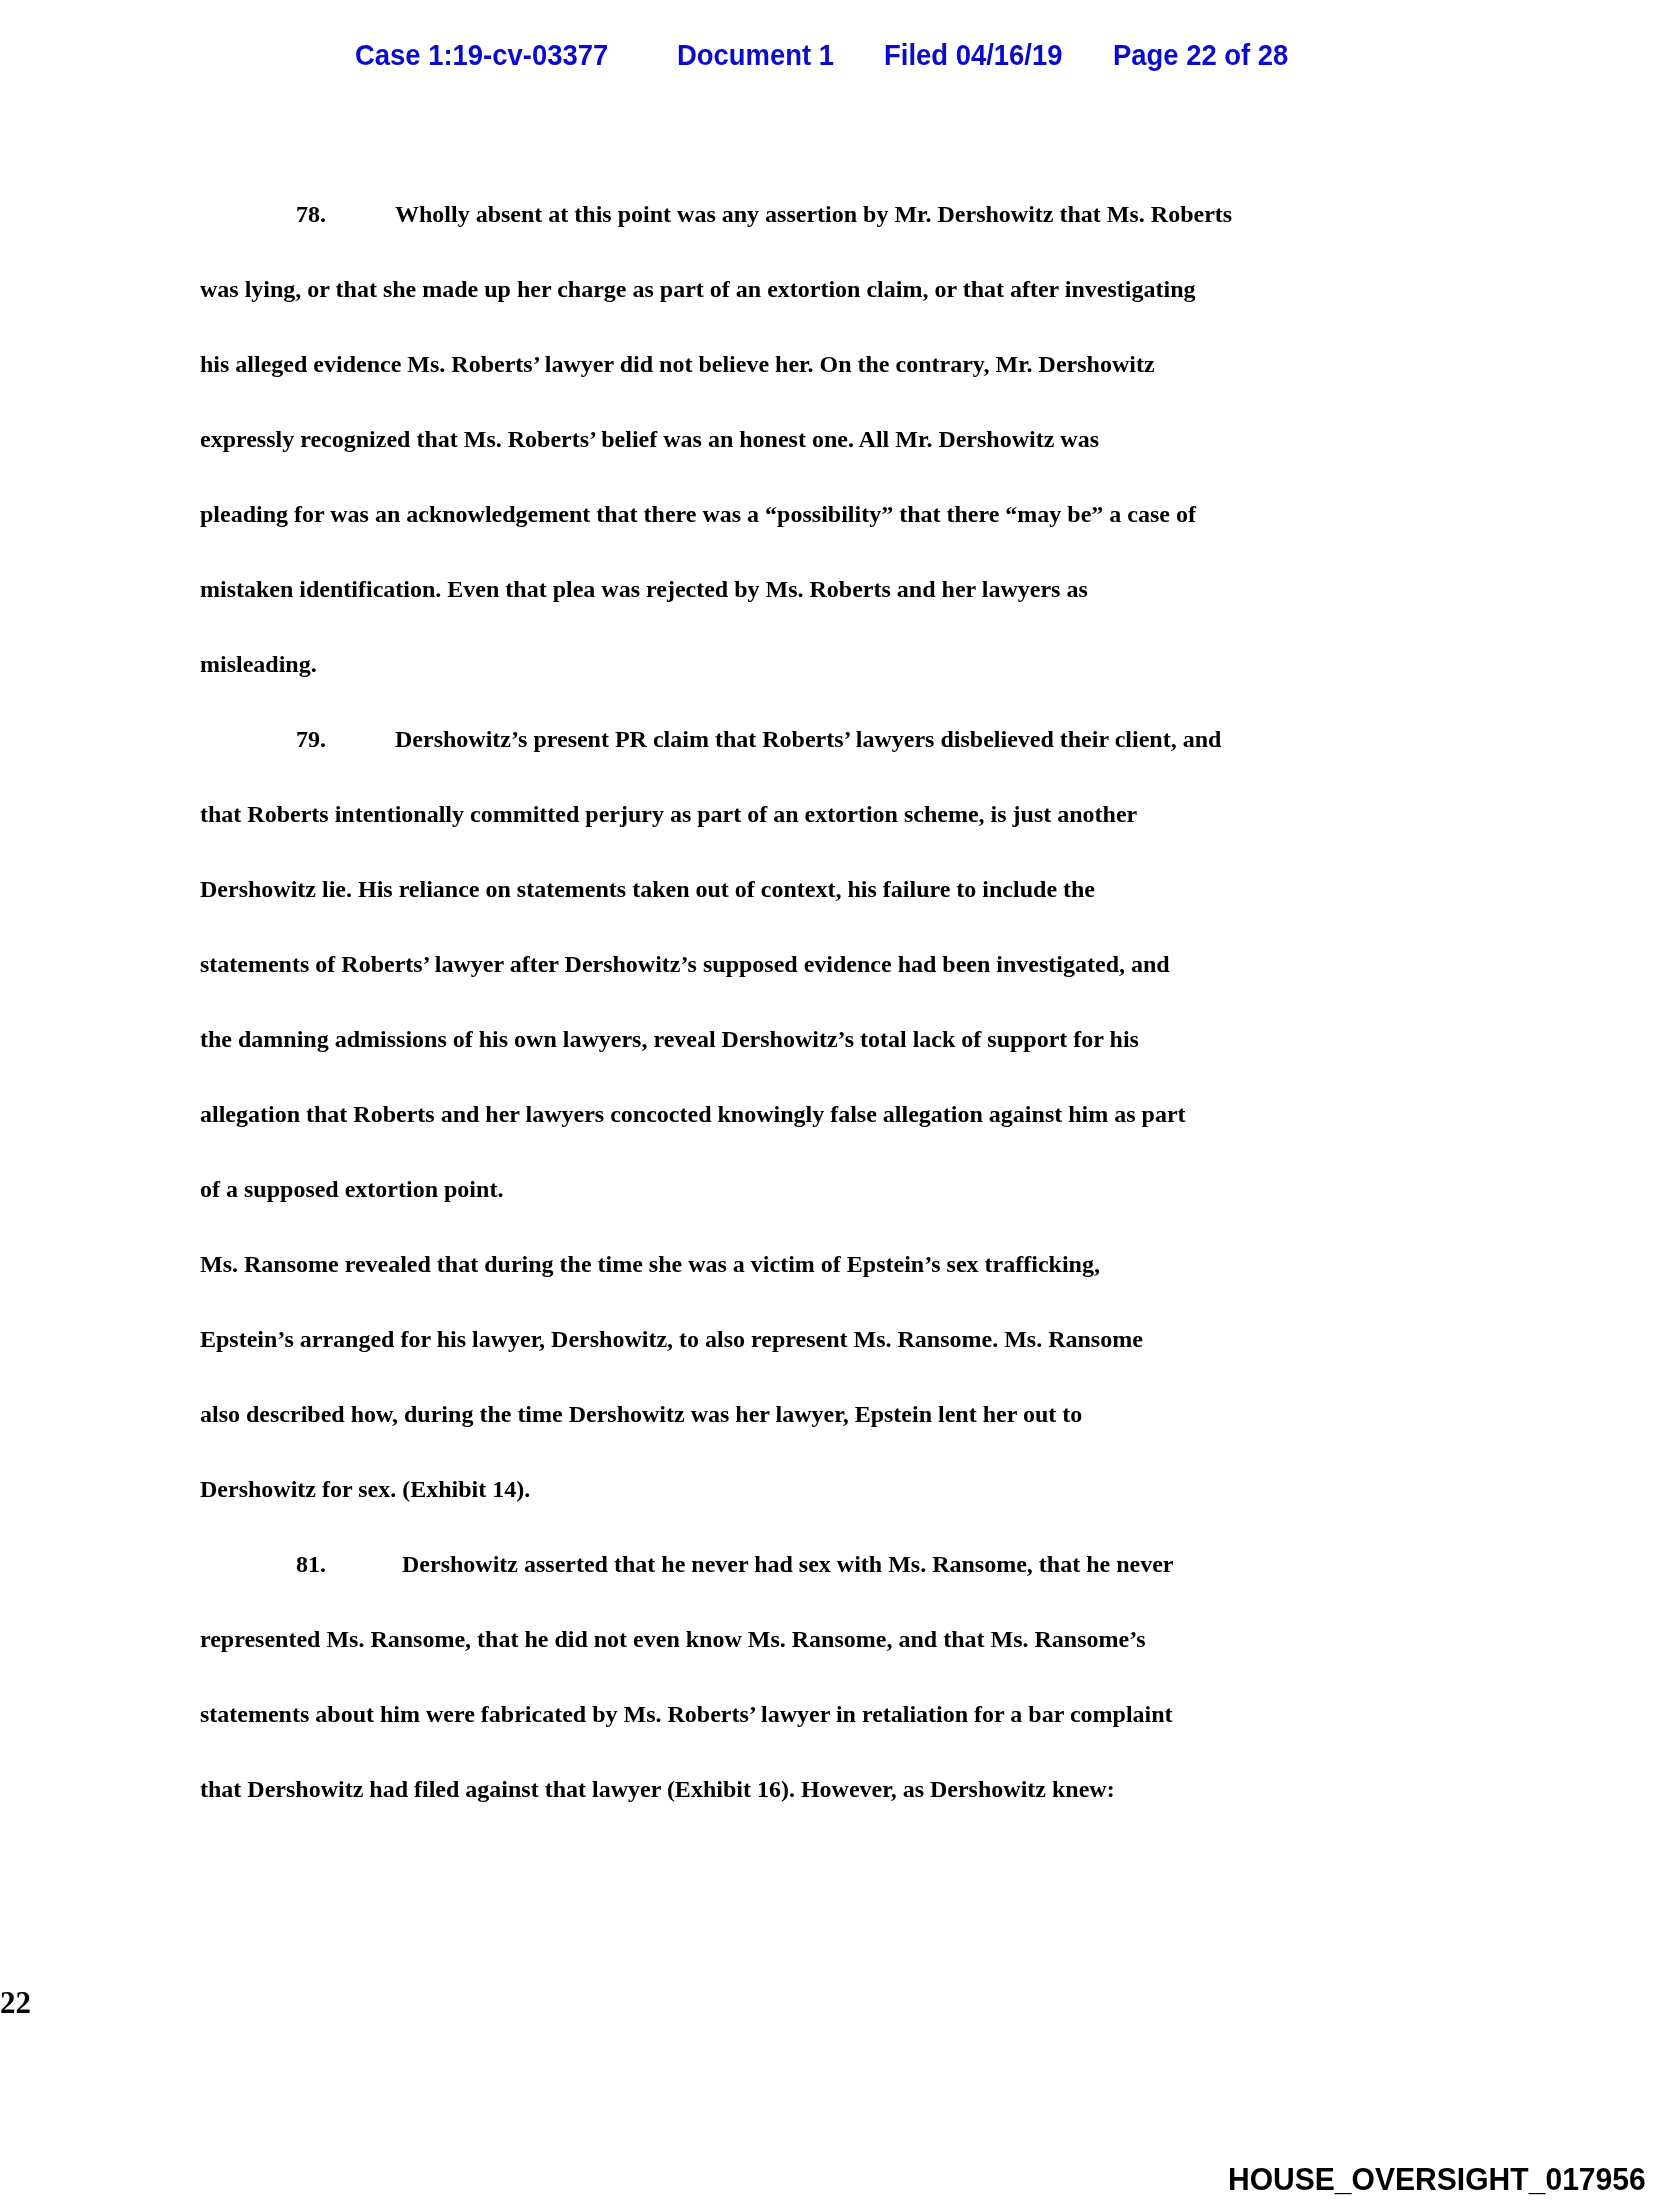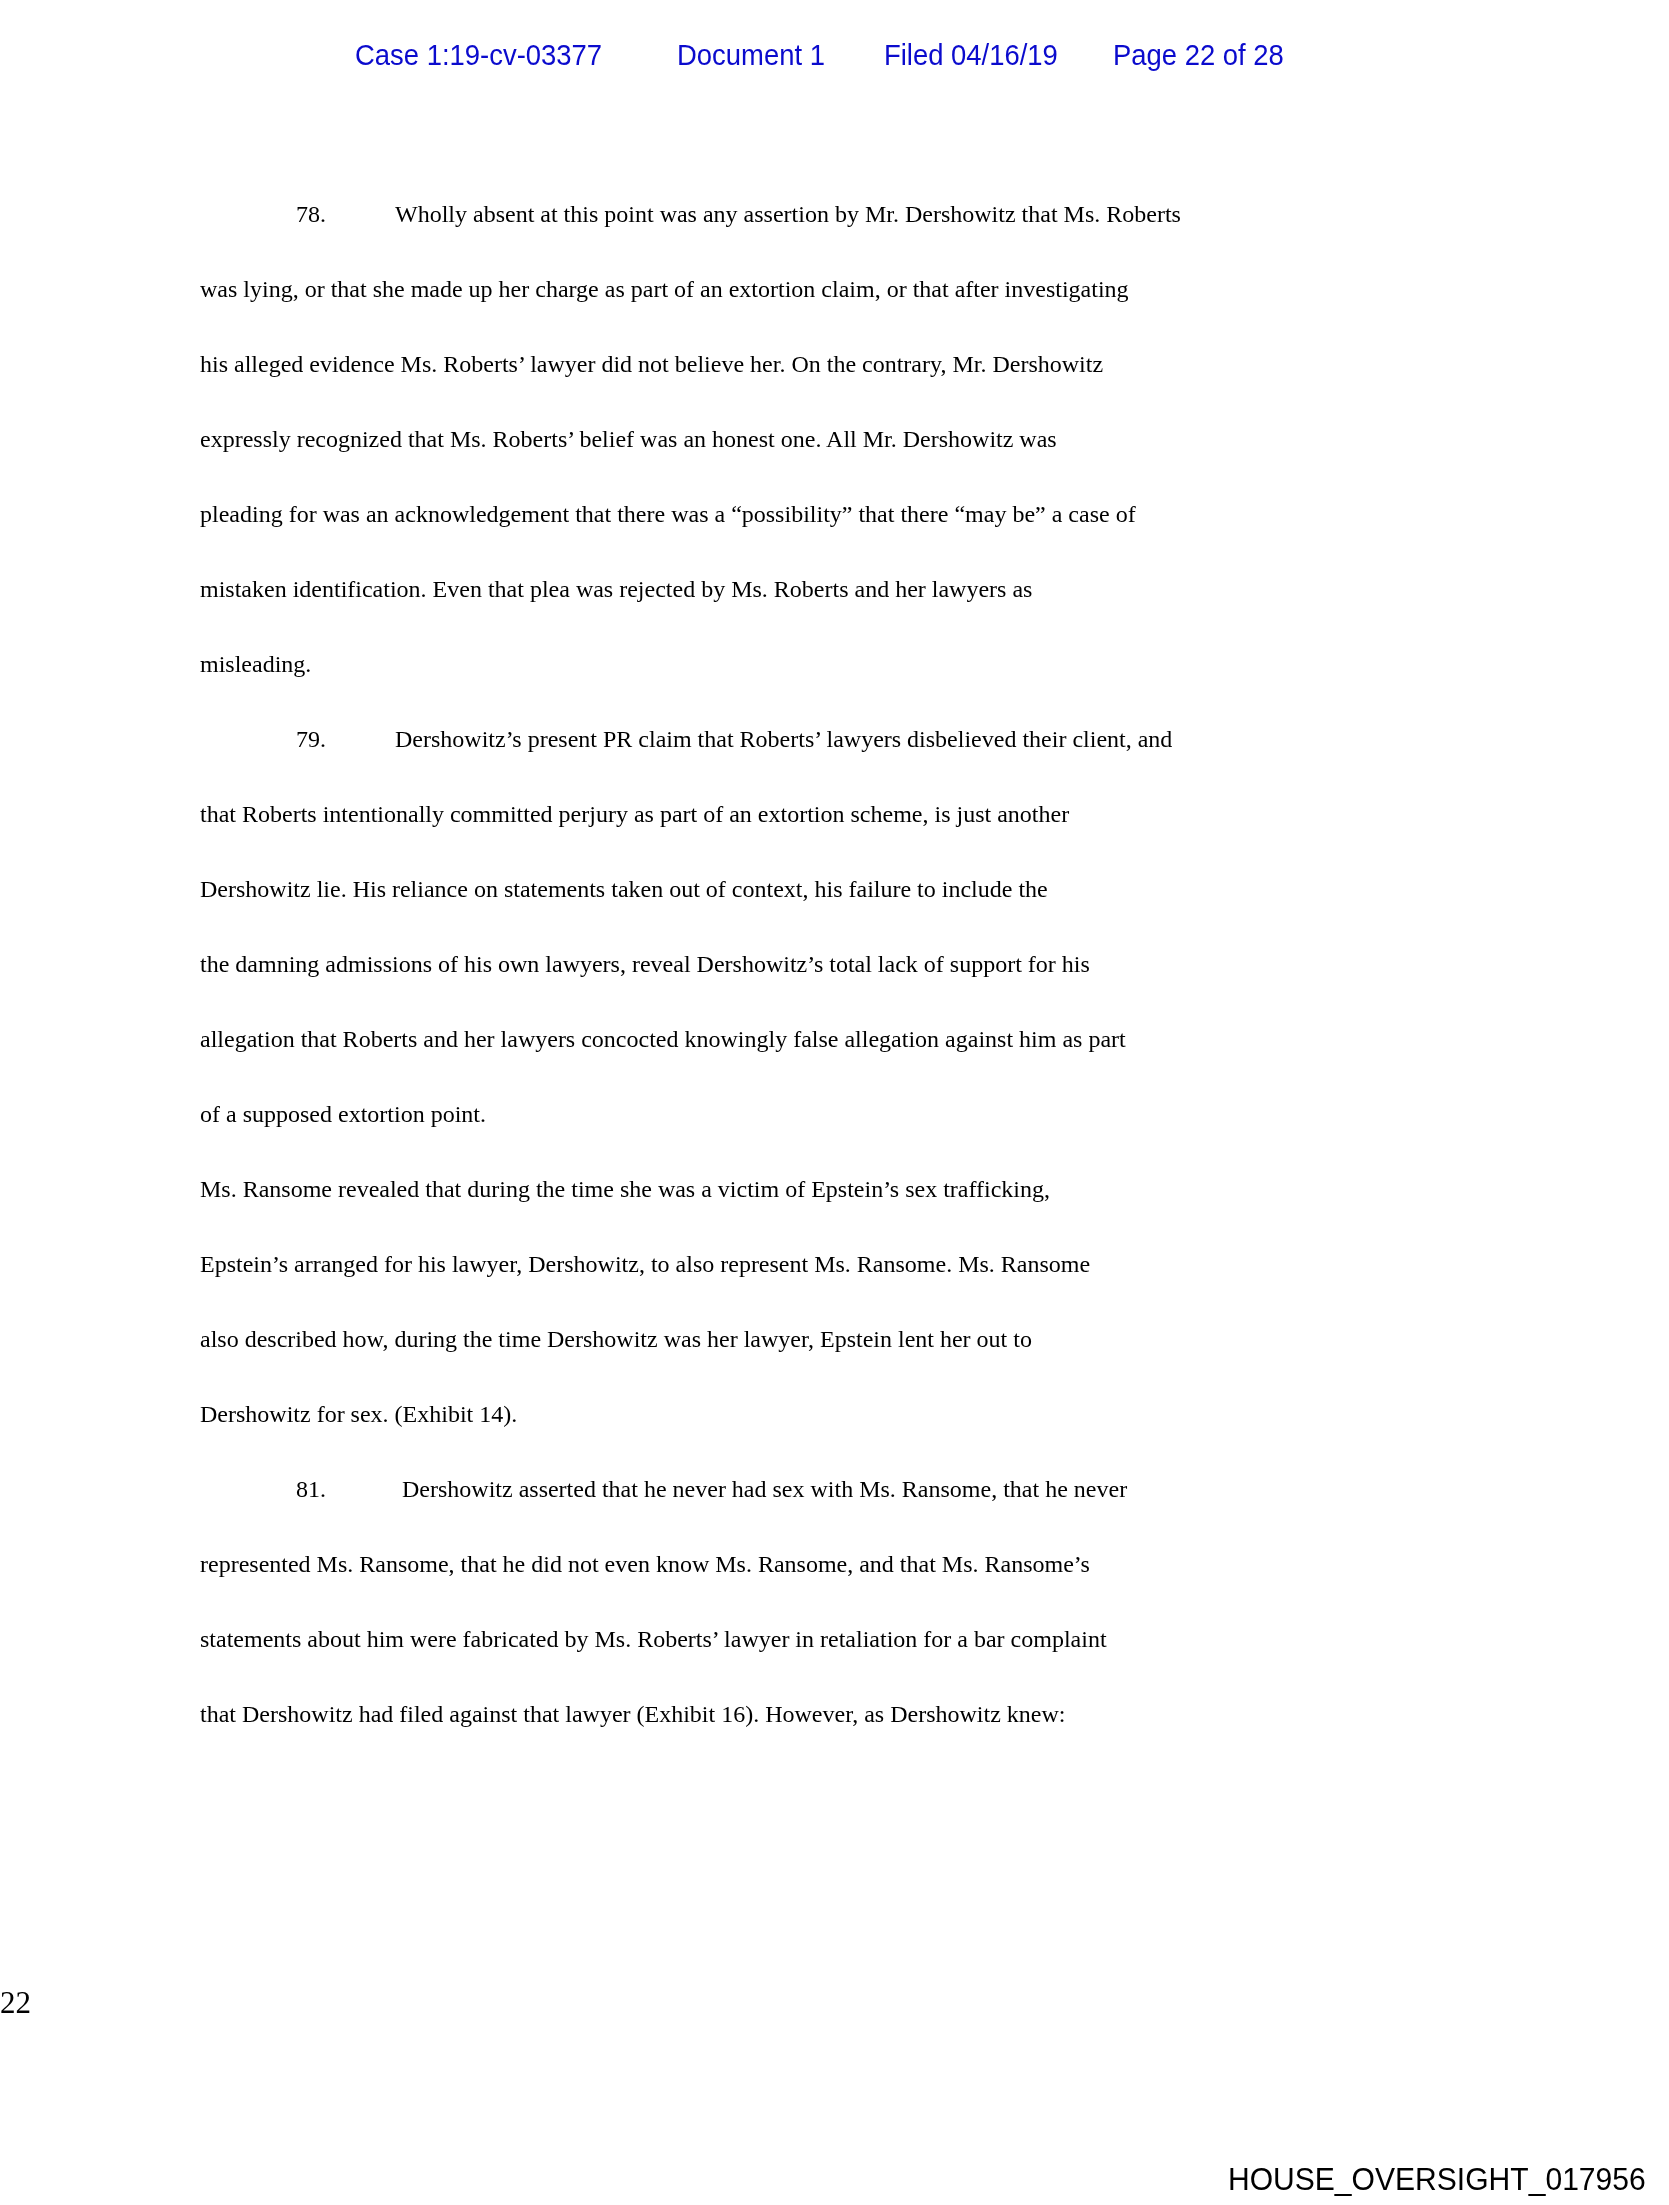--- a/index.html
+++ b/index.html
@@ -12,20 +12,21 @@
     height: 2205px;
     position: relative;
     overflow: hidden;
   }
   .page {
     position: absolute;
     left: 0; top: 0;
     width: 1669px;
     height: 2205px;
     background: #ffffff;
+    font-weight: bold;
   }
   .ecf-header {
     position: absolute;
     top: 0;
     left: 0;
     width: 1669px;
     height: 92px;
     font-family: "Liberation Sans", sans-serif;
     font-size: 29.5px;
     color: #0b0bcd;
@@ -132,20 +133,21 @@
       <span class="line">misleading.</span>
     </div>
 
     <div class="paragraph">
       <div class="first-line">
         <span class="para-num">79.</span>
         <span class="para-lead">Dershowitz’s present PR claim that Roberts’ lawyers disbelieved their client, and</span>
       </div>
       <span class="line">that Roberts intentionally committed perjury as part of an extortion scheme, is just another</span>
       <span class="line">Dershowitz lie.  His reliance on statements taken out of context, his failure to include the</span>
+      <span class="line">statements of Roberts’ lawyer after Dershowitz’s supposed evidence had been investigated, and</span>
       <span class="line">the damning admissions of his own lawyers, reveal Dershowitz’s total lack of support for his</span>
       <span class="line">allegation that Roberts and her lawyers concocted knowingly false allegation against him as part</span>
       <span class="line">of a supposed extortion point.</span>
     </div>
 
     <div class="paragraph">
       <span class="line">Ms. Ransome revealed that during the time she was a victim of Epstein’s sex trafficking,</span>
       <span class="line">Epstein’s arranged for his lawyer, Dershowitz, to also represent Ms. Ransome.  Ms. Ransome</span>
       <span class="line">also described how, during the time Dershowitz was her lawyer, Epstein lent her out to</span>
       <span class="line">Dershowitz for sex. (Exhibit 14).</span>

